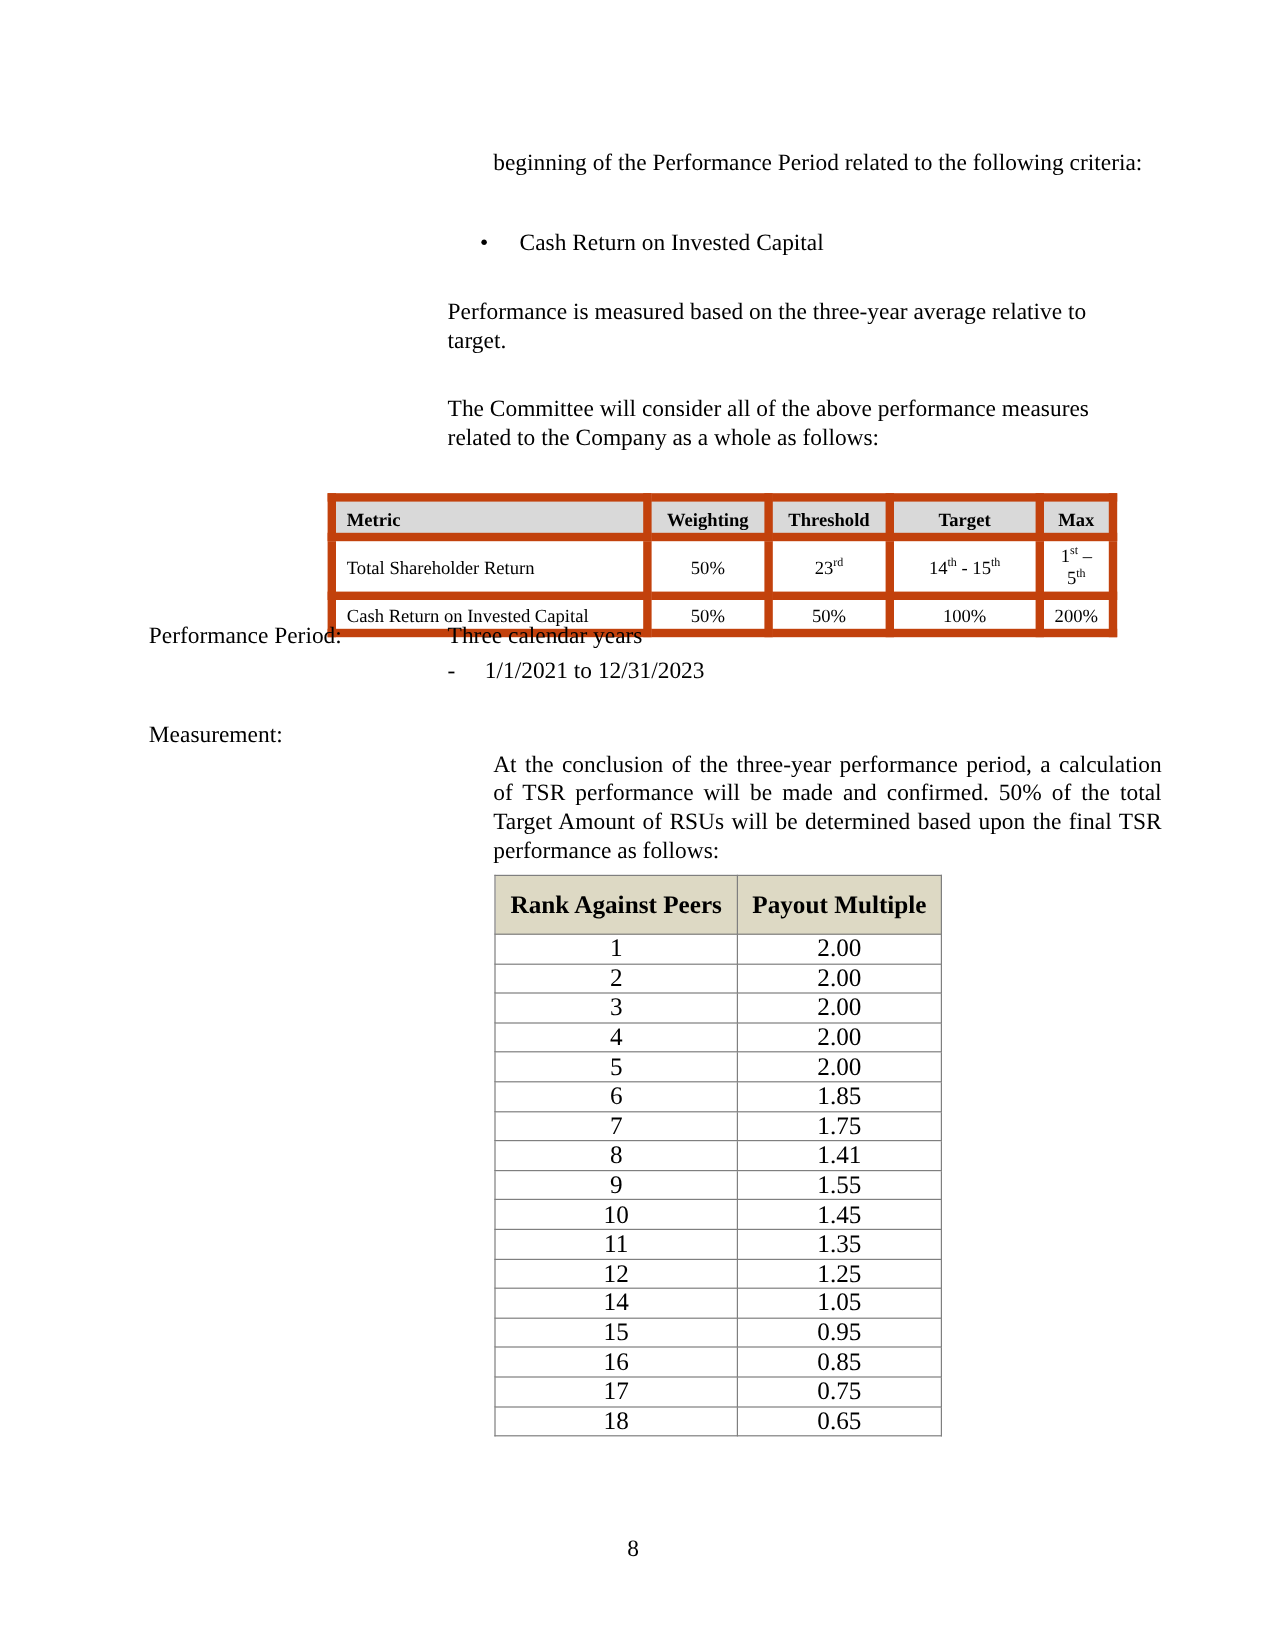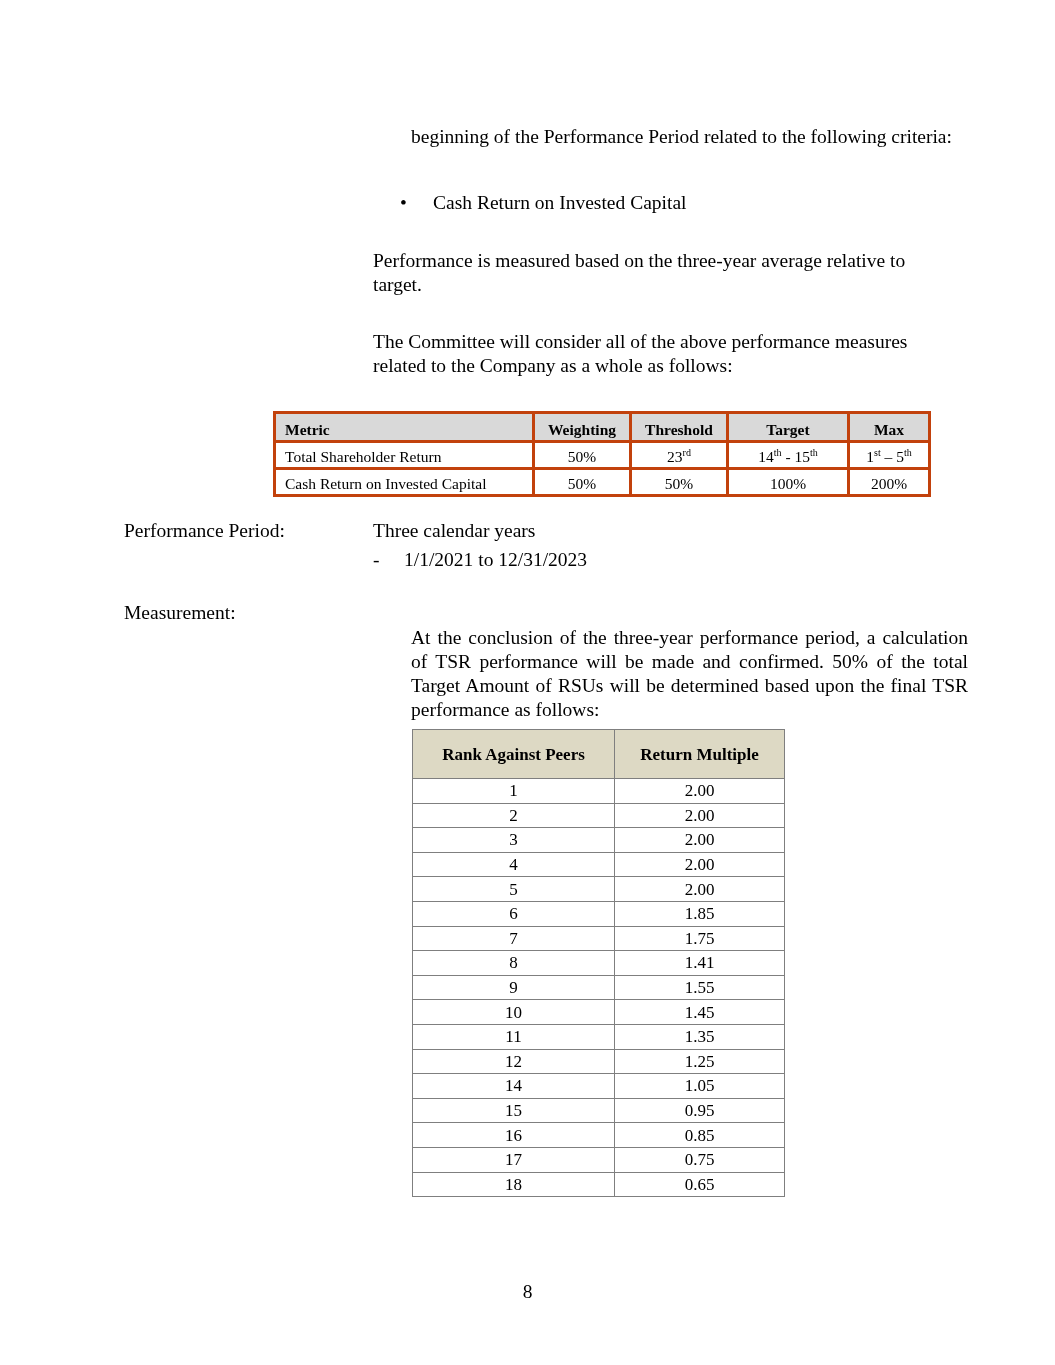--- a/index.html
+++ b/index.html
@@ -18,39 +18,39 @@
     #p-perf { top: 249px; }
     #p-committee { top: 330px; }
 
     
     table { border-collapse: collapse; }
     #metric-table {
       position: absolute; top: 411px; left: 273px; width: 658px;
       font-size: 15.5px; line-height: 19px;
     }
     #metric-table th, #metric-table td {
-      border: 3px solid #c2410c; padding: 3px 9px 1px 9px;
+      border: 7px solid #c2410c; padding: 3px 9px 1px 9px;
       text-align: center; height: 20px; font-weight: normal;
     }
     #metric-table th { background: #d9d9d9; font-weight: bold; padding-top: 5px; }
     #metric-table th:first-child, #metric-table td:first-child { text-align: left; }
     sup { font-size: 10px; line-height: 0; vertical-align: 6px; }
 
     .label { left: 124px; text-align: center; }
     #pp-label { top: 519px; }
     #pp-value { top: 519px; left: 373px; }
     #pp-sub { top: 548px; left: 373px; }
     #pp-sub .dash { display: inline-block; width: 31px; }
     #meas-label { top: 601px; }
     #meas-text { top: 626px; }
 
     
     #rank-table {
       position: absolute; top: 729px; left: 412px; width: 373px;
-      font-size: 17px; line-height: 23px;
+      font-size: 21px; line-height: 23px;
     }
     #rank-table th, #rank-table td {
       border: 1px solid #7f7f7f; text-align: center; padding: 0;
     }
     #rank-table th {
       background: #ddd9c4; font-weight: bold; height: 48px; line-height: 23px;
     }
     #rank-table td { height: 23.6px; }
     #rank-table th:first-child { width: 201px; }
 
@@ -103,21 +103,21 @@
   <span class="dash">-</span><span>1/1/2021 to 12/31/2023</span>
 </div>
 
 <div class="abs label" id="meas-label">Measurement:</div>
 <div class="abs para just" id="meas-text">At the conclusion of the three-year performance period, a calculation of TSR performance will be made and confirmed. 50% of the total Target Amount of RSUs will be determined based upon the final TSR performance as follows:</div>
 
 <table id="rank-table">
   <thead>
     <tr>
       <th>Rank Against Peers</th>
-      <th>Return Multiple</th>
+      <th>Payout Multiple</th>
     </tr>
   </thead>
   <tbody id="rank-body">
       <tr>
         <td>1</td>
         <td>2.00</td>
       </tr>
       <tr>
         <td>2</td>
         <td>2.00</td>

